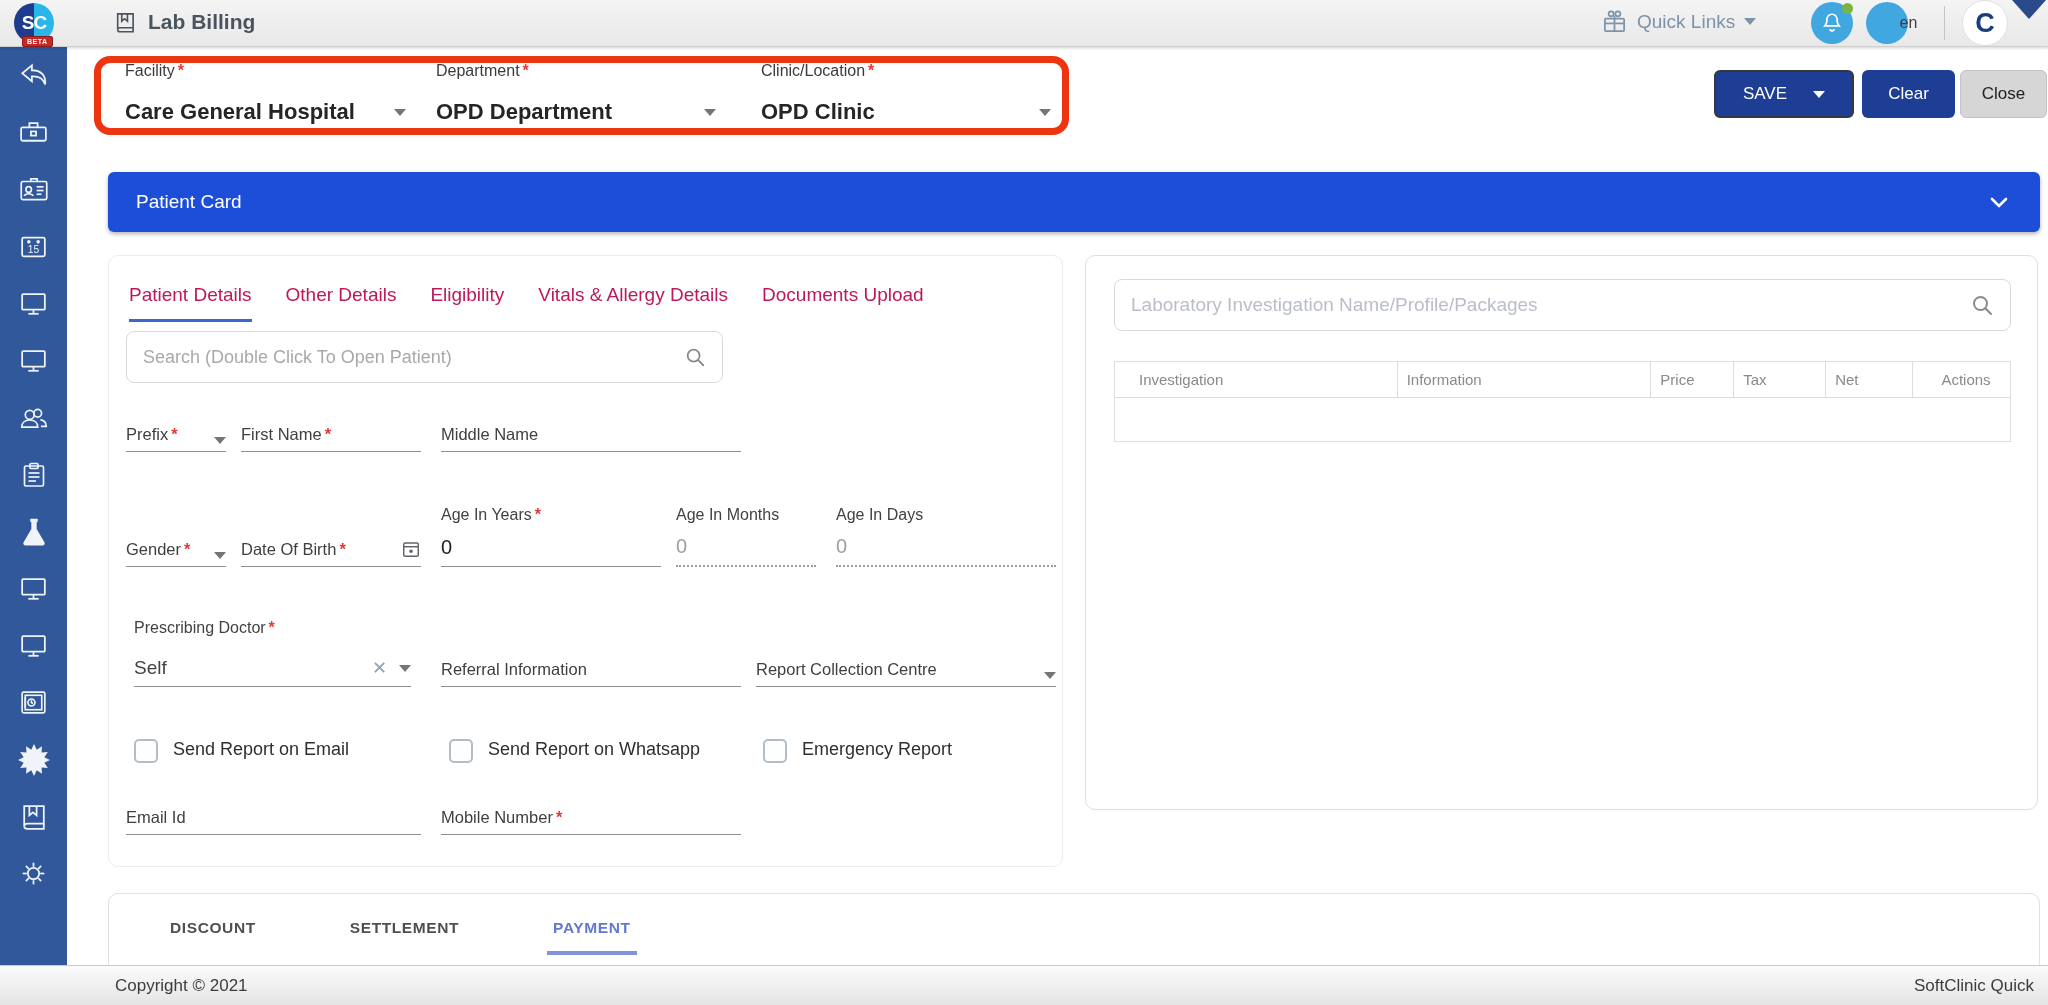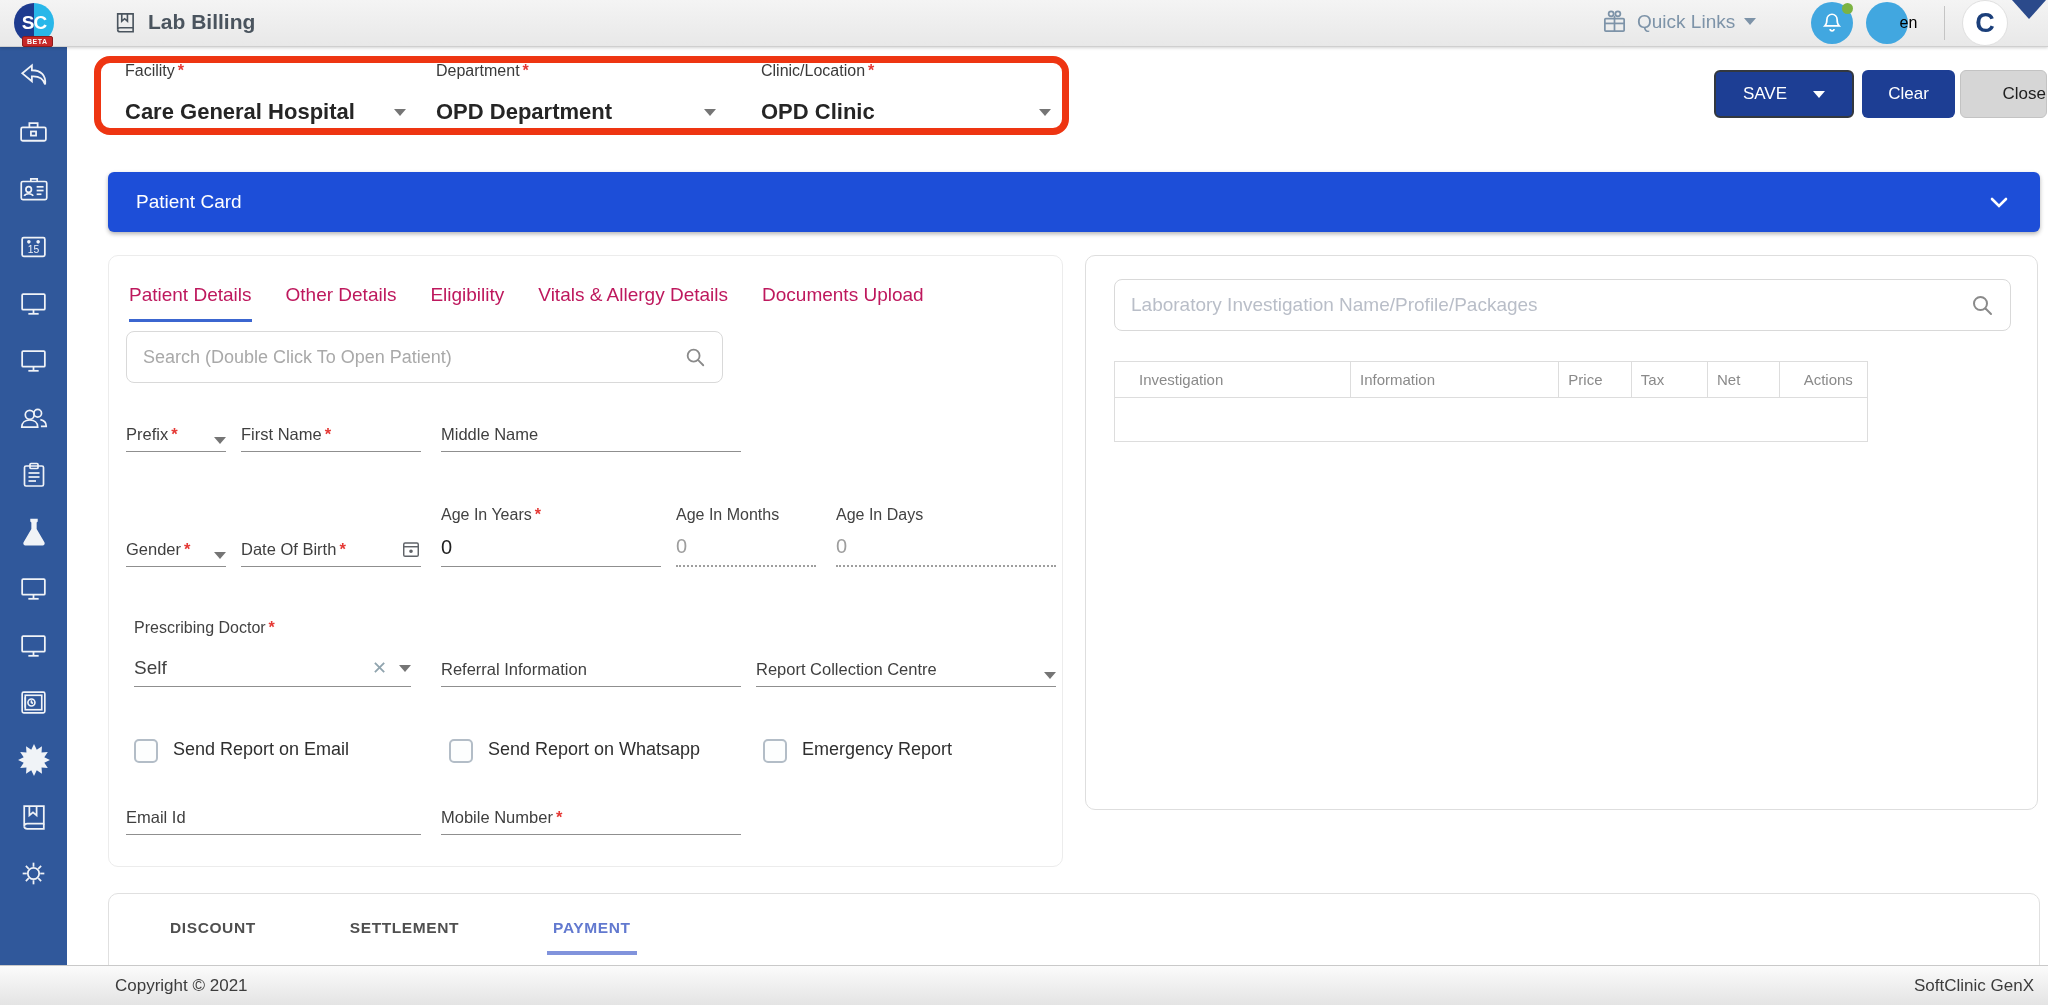--- a/index.html
+++ b/index.html
@@ -16,21 +16,21 @@
     color:#fff; font-weight:bold; font-size:19px; letter-spacing:-1px; }
   .logo-badge { position:absolute; left:22px; top:36px; background:#c62828; color:#fff; font-size:7px;
     font-weight:bold; padding:1px 4px; border-radius:2px; border:1px solid #8e1b1b; letter-spacing:.5px; }
   .app-title { position:absolute; left:112px; top:9px; display:flex; align-items:center; gap:10px;
     color:#4a545e; font-size:21px; font-weight:bold; }
   .quick-links { position:absolute; left:1601px; top:8px; display:flex; align-items:center; gap:9px;
     color:#7d93a8; font-size:19px; }
   .tb-circle { position:absolute; top:2px; width:42px; height:42px; border-radius:50%;
     background:#41a7e0; display:flex; align-items:center; justify-content:center; }
   .tb-dot { position:absolute; right:0px; top:1px; width:11px; height:11px; border-radius:50%; background:#7cb342; }
-  .tb-lang { color:#000000; font-size:16px;margin-left:43px; }
+  .tb-lang { color:#404040; font-size:16px;margin-left:43px; }
   .tb-divider { position:absolute; left:1944px; top:6px; width:1px; height:34px; background:#c4c4c4; }
   .profile-c { position:absolute; left:1962px; top:0px; width:46px; height:46px; border-radius:50%;
     background:#fff; border:1px solid #e0e0e0; display:flex; align-items:center; justify-content:center;
     color:#1b3f7a; font-size:27px; font-weight:bold; }
   .corner-tri { position:absolute; right:2px; top:0; width:0; height:0;
     border-left:17px solid transparent; border-right:17px solid transparent; border-top:19px solid #2b4a8b; }
 
   
   .sidebar { position:absolute; left:0; top:47px; width:67px; height:958px; background:#30589b; z-index:20; }
   .nav-item { width:67px; height:57px; display:flex; align-items:center; justify-content:center; cursor:pointer; }
@@ -46,21 +46,21 @@
   .caret { width:0; height:0; border-left:6px solid transparent; border-right:6px solid transparent;
     border-top:7px solid #757575; display:inline-block; }
   .annotation { position:absolute; left:94px; top:56px; width:975px; height:79px;
     border:7px solid #ee3512; border-radius:16px; pointer-events:none; z-index:10; }
 
   
   .btn { position:absolute; top:70px; height:48px; border-radius:6px; font-size:17px;
     display:flex; align-items:center; justify-content:center; cursor:pointer; }
   .btn-save { left:1714px; width:140px; background:#1d3e94; color:#fff; border:2px solid #33383f; gap:26px; }
   .btn-clear { left:1862px; width:93px; background:#1d3e94; color:#fff; border:none; }
-  .btn-close { left:1960px; width:87px; background:#d6d6d6; color:#212121; border:1px solid #c3c3c3;justify-content:flex-end; }
+  .btn-close { left:1960px; width:87px; background:#d6d6d6; color:#212121; border:1px solid #c3c3c3; }
   .caret-white { width:0; height:0; border-left:6px solid transparent; border-right:6px solid transparent;
     border-top:7px solid #fff; display:inline-block; }
 
   
   .pc-bar { position:absolute; left:108px; top:172px; width:1932px; height:60px; background:#1d4ed8;
     border-radius:6px; box-shadow:0 2px 4px rgba(0,0,0,.3); display:flex; align-items:center;
     justify-content:space-between; padding:0 28px; cursor:pointer; }
   .pc-title { color:#fff; font-size:19px; }
 
   
@@ -93,21 +93,21 @@
   .raised { position:absolute; font-size:16px; color:#424242; white-space:nowrap; }
   .clear-x { color:#90a4ae; font-size:18px; cursor:pointer; }
   .fld-right { display:flex; align-items:center; gap:12px; }
 
   
   .chk { position:absolute; display:flex; align-items:flex-start; gap:15px; cursor:pointer; }
   .chk-box { width:24px; height:24px; border:2px solid #b3bdc7; border-radius:5px; background:#fdfefe; }
   .chk-label { font-size:18px; color:#2f2f2f; }
 
   
-  .inv-table { position:absolute; left:28px; top:105px; width:754px; border:1px solid #ddd; border-collapse:collapse; }
+  .inv-table { position:absolute; left:28px; top:105px; width:897px; border:1px solid #ddd; border-collapse:collapse; }
   .inv-table th { border:1px solid #ddd; height:36px; font-size:15px; font-weight:normal; color:#8a8a8a;
     text-align:left; padding-left:9px; background:#fff; }
   .inv-table td { border:1px solid #ddd; height:44px; }
 
   
   .btabs { position:absolute; left:55px; top:25px; display:flex; gap:82px; }
   .btab { font-size:15.5px; font-weight:bold; letter-spacing:.6px; color:#4f4f4f; cursor:pointer;
     padding:0 6px 14px 6px; border-bottom:4px solid transparent; }
   .btab.active { color:#6279cf; border-bottom-color:#8193dc; }
 
@@ -442,16 +442,16 @@
   <div class="card card-bottom">
     <div class="btabs">
       <div class="btab">DISCOUNT</div>
       <div class="btab">SETTLEMENT</div>
       <div class="btab active">PAYMENT</div>
     </div>
   </div>
 
   <div class="footer">
     <span>Copyright © 2021</span>
-    <span>SoftClinic GenX</span>
+    <span>SoftClinic Quick</span>
   </div>
 
 </div>
 
 </body></html>

